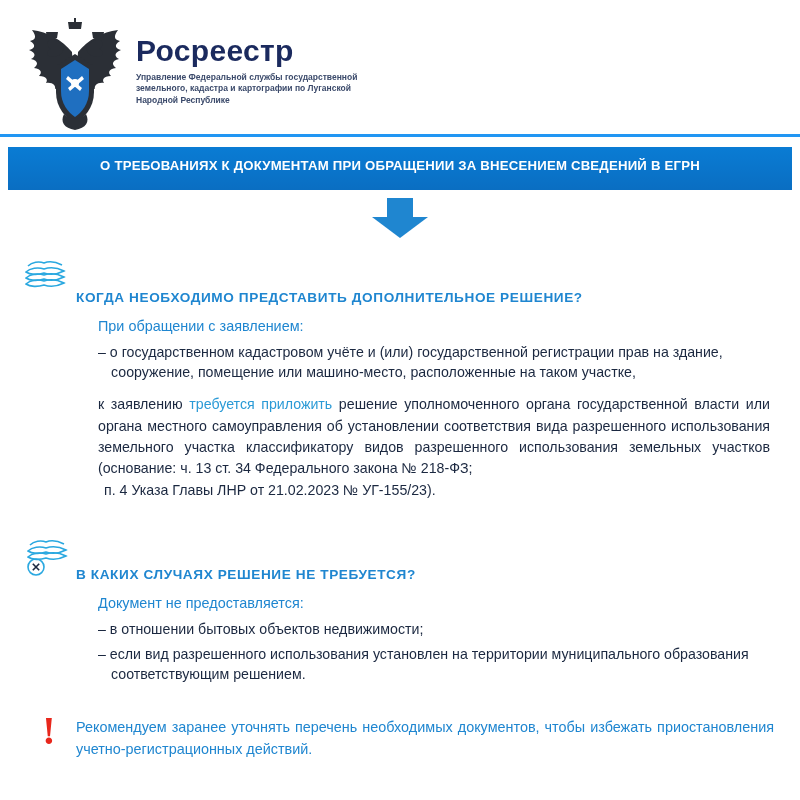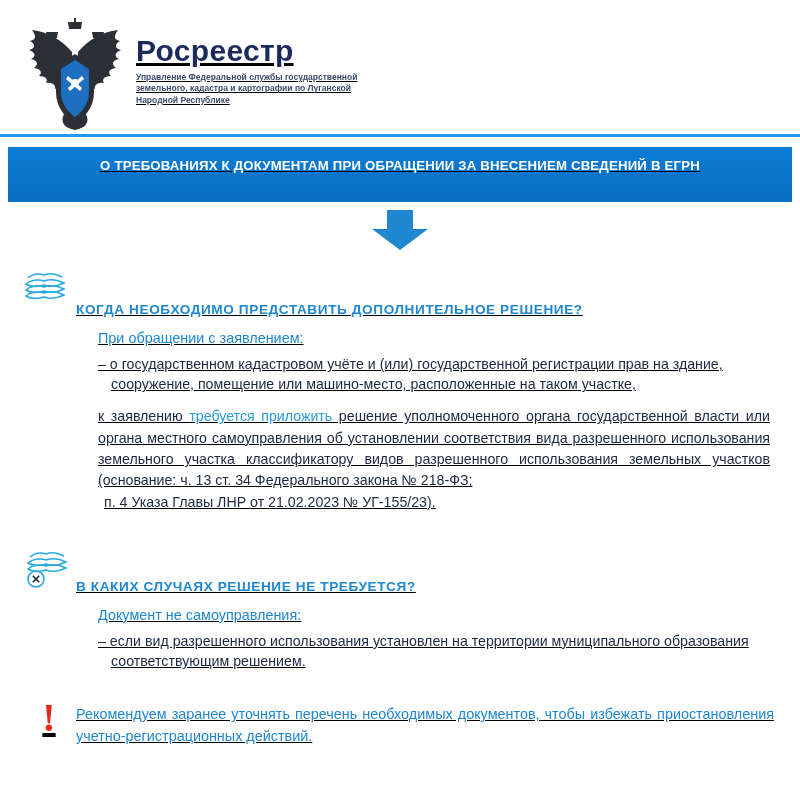--- a/index.html
+++ b/index.html
@@ -7,21 +7,20 @@
     margin: 0; padding: 0;
     width: 800px; height: 800px;
     background: #ffffff;
     font-family: "Liberation Sans", sans-serif;
     overflow: hidden;
   }
   .page {
     position: relative;
     width: 800px; height: 584px;
     background: #ffffff;
-    text-decoration: underline;
   }
 
   
   .header {
     display: flex;
     align-items: flex-start;
     padding: 18px 0 0 20px;
     height: 130px;
   }
   .emblem {
@@ -56,21 +55,21 @@
     background: #2196f3;
     margin: 4px 0 0 0;
   }
 
   
   .titlebar {
     margin: 10px 8px 0 8px;
     background: linear-gradient(180deg, #0a7cd4 0%, #0a6ec2 100%);
     color: #ffffff;
     text-align: center;
-    padding: 9px 14px 27px 14px;
+    padding: 9px 14px 15px 14px;
     font-size: 13.2px;
     font-weight: bold;
     letter-spacing: 0.2px;
     line-height: 1.45;
     text-transform: uppercase;
   }
 
   
   .arrow-wrap {
     display: flex;
@@ -271,22 +270,23 @@
           </g>
           <g>
             <circle cx="14" cy="36" r="8" fill="none" stroke="#2aa8e0" stroke-width="1.6"></circle>
             <path d="M10.8 32.8 L17.2 39.2 M17.2 32.8 L10.8 39.2" stroke="#1b2840" stroke-width="1.6"></path>
           </g>
         </svg>
       </div>
     </div>
     <div class="sec-body">
       <div class="sec-head">В КАКИХ СЛУЧАЯХ РЕШЕНИЕ НЕ ТРЕБУЕТСЯ?</div>
-      <div class="lead">Документ не самоуправления:</div>
+      <div class="lead">Документ не предоставляется:</div>
       <ul class="bullets">
+        <li class="tight">– в отношении бытовых объектов недвижимости;</li>
         <li class="tight">– если вид разрешенного использования установлен на территории муниципального образования соответствующим решением.</li>
       </ul>
     </div>
   </div>
 
   <div class="footnote">
     <div class="excl">!</div>
     <p>Рекомендуем заранее уточнять перечень необходимых документов, чтобы избежать приостановления учетно-регистрационных действий.</p>
   </div>
 

